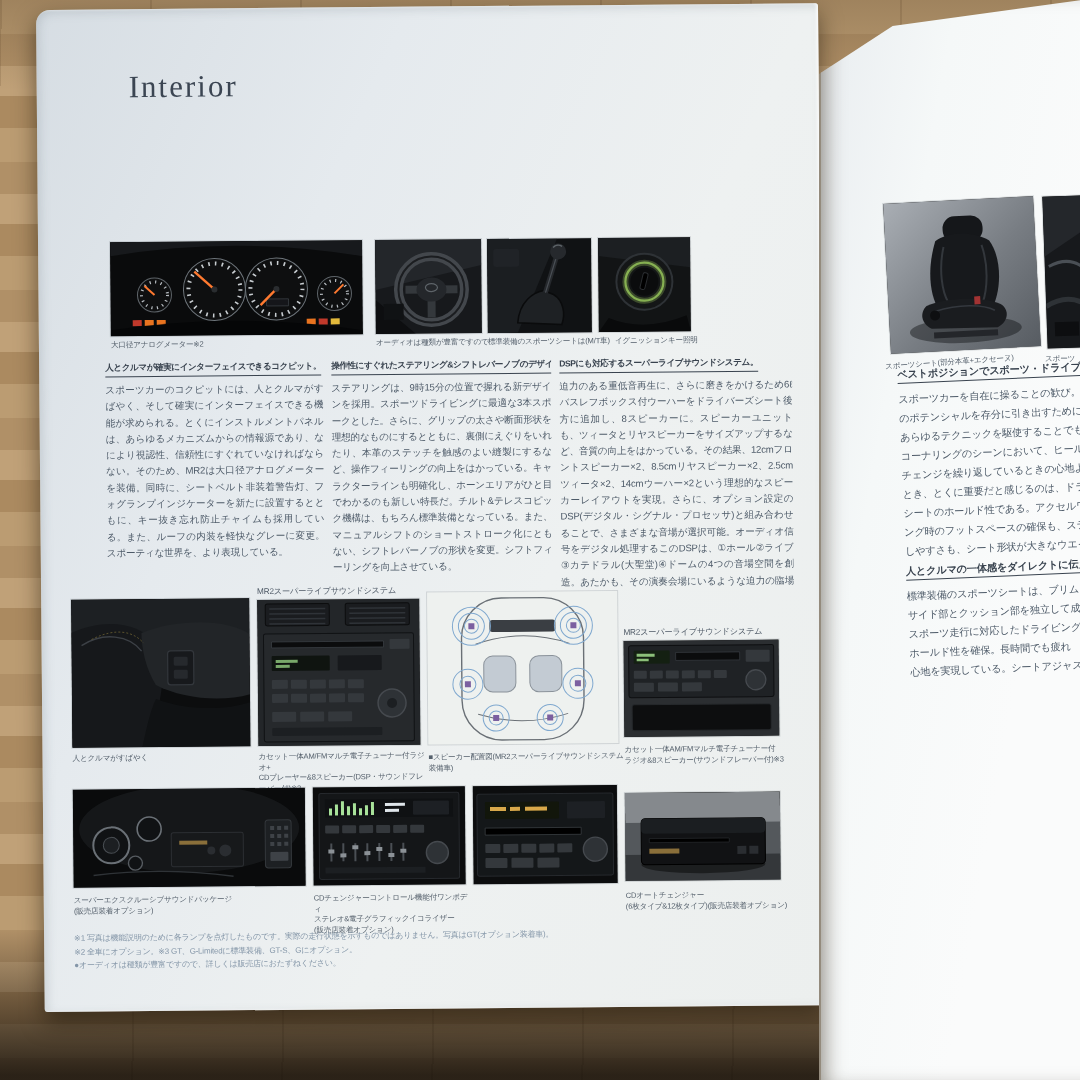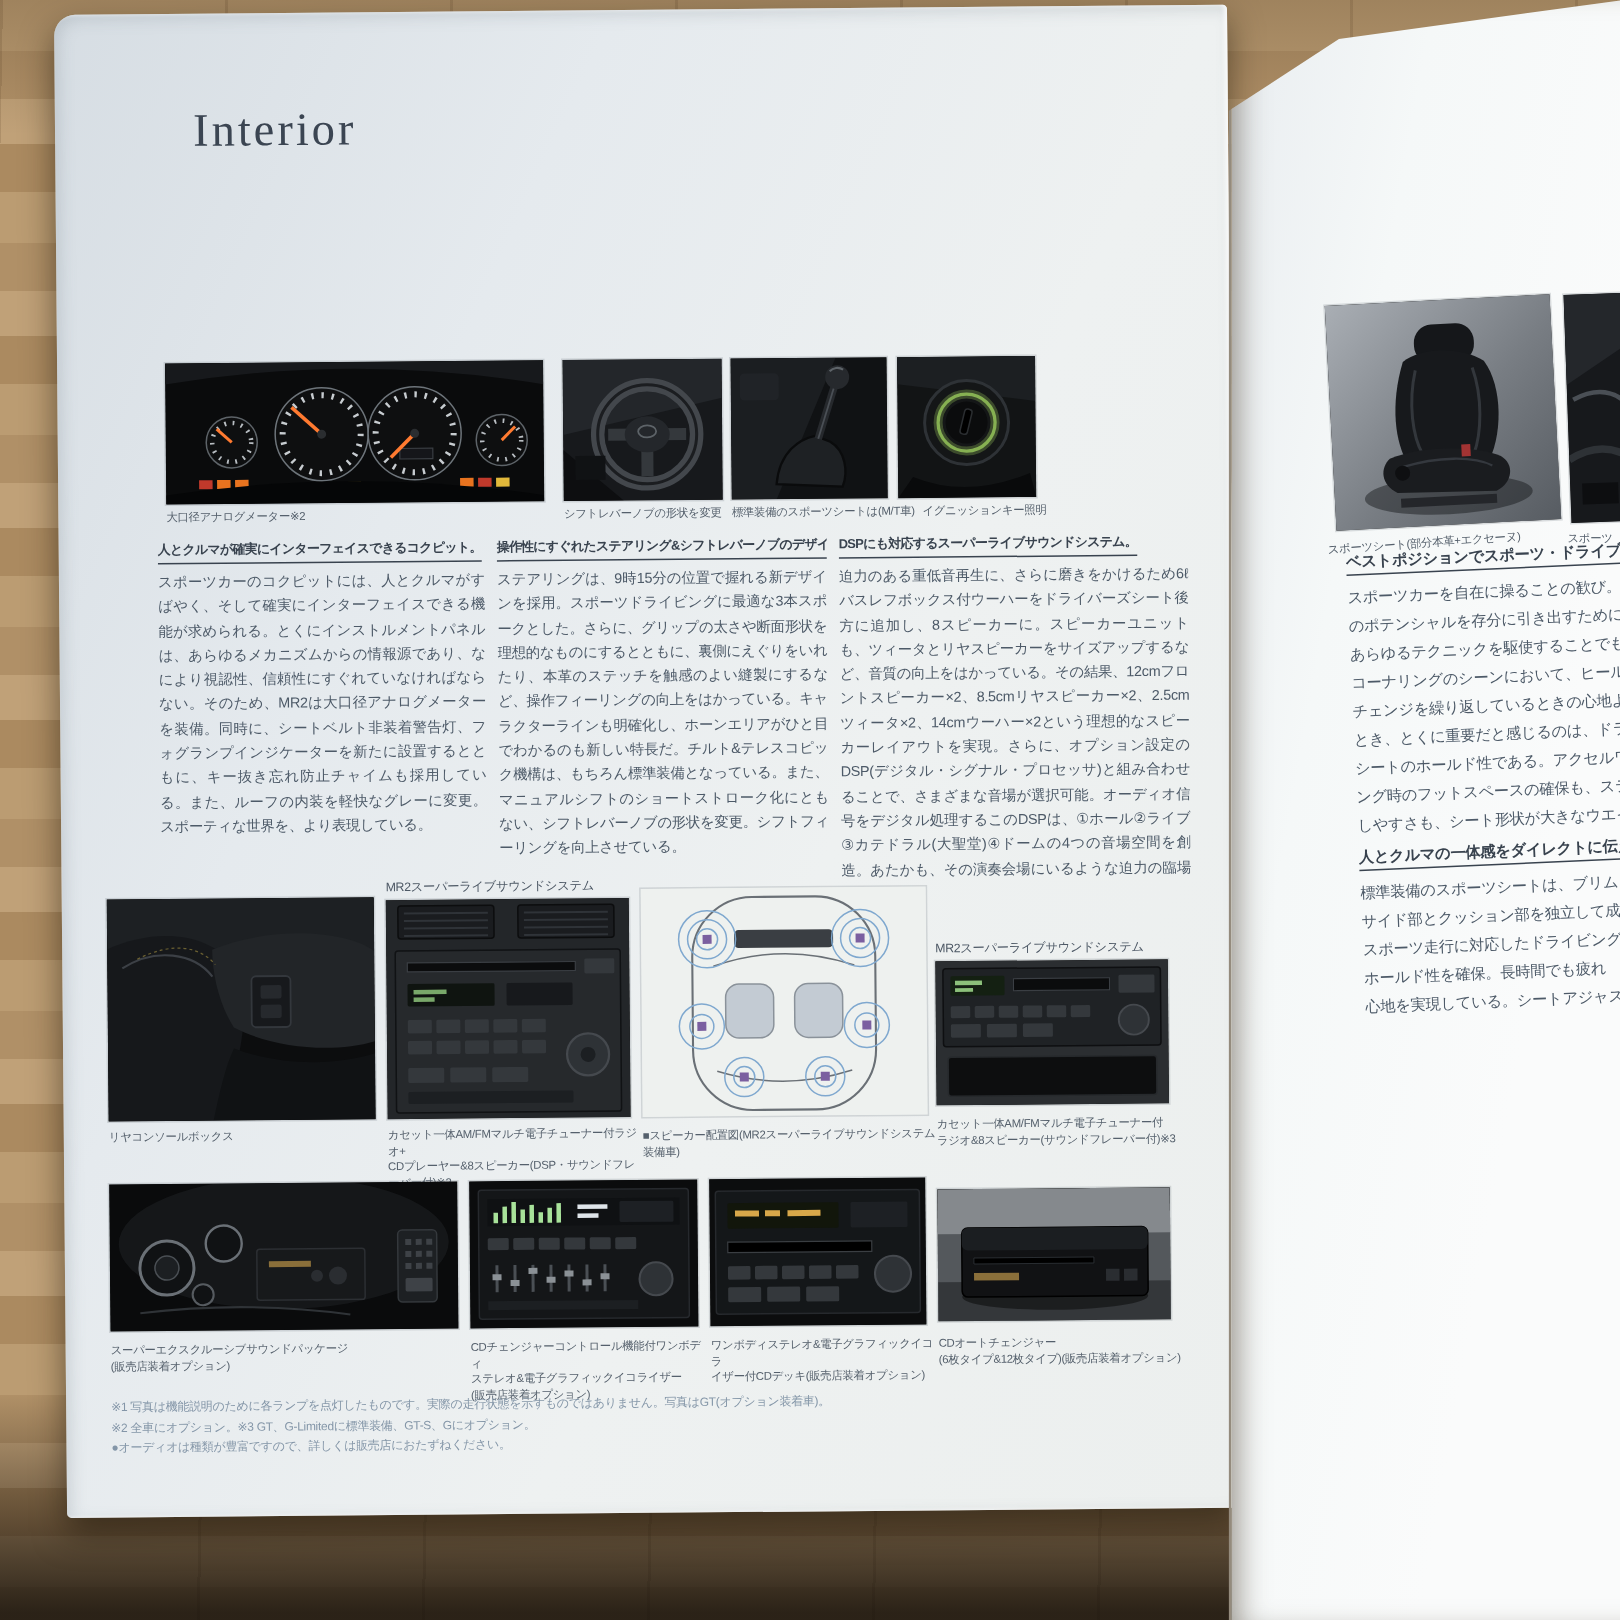--- a/index.html
+++ b/index.html
@@ -115,21 +115,21 @@
       <polygon points="0,0 92,0 92,30 0,18" fill="#1c1f22"></polygon>
       <circle cx="46" cy="44" r="28" fill="#141617" stroke="#2e3236" stroke-width="2"></circle>
       <circle cx="46" cy="44" r="19" fill="none" stroke="rgba(134,176,82,.35)" stroke-width="6"></circle>
       <circle cx="46" cy="44" r="19" fill="none" stroke="#86b052" stroke-width="2.2"></circle>
       <circle cx="46" cy="44" r="14" fill="#0b0c0d"></circle>
       <rect x="43" y="35" width="5" height="17" rx="2" fill="#000" stroke="#2a2d30" stroke-width="1" transform="rotate(14 46 44)"></rect>
       <path d="M10,80 Q46,95 88,78 L92,94 L0,94 Z" fill="#090a0b"></path>
     </svg>
   </div>
   <div class="cap" style="left:72px;top:331px;">大口径アナログメーター※2</div>
-  <div class="cap" style="left:337px;top:331px;">シフトレバーノブの形状を変更</div>
+  <div class="cap" style="left:337px;top:331px;">オーディオは種類が豊富ですので</div>
   <div class="cap" style="left:449px;top:331px;">標準装備のスポーツシートは(M/T車)</div>
   <div class="cap" style="left:528px;top:331px;margin-left:48px;">イグニッションキー照明</div>
 
   <div class="col" style="left:66px;width:218px;">
     <span class="h">人とクルマが確実にインターフェイスできるコクピット。</span>
     <span class="b">スポーツカーのコクピットには、人とクルマがすばやく、そして確実にインターフェイスできる機能が求められる。とくにインストルメントパネルは、あらゆるメカニズムからの情報源であり、なにより視認性、信頼性にすぐれていなければならない。そのため、MR2は大口径アナログメーターを装備。同時に、シートベルト非装着警告灯、フォグランプインジケーターを新たに設置するとともに、キー抜き忘れ防止チャイムも採用している。また、ルーフの内装を軽快なグレーに変更。スポーティな世界を、より表現している。</span>
   </div>
   <div class="col" style="left:292px;width:220px;">
     <span class="h">操作性にすぐれたステアリング&amp;シフトレバーノブのデザイン。</span>
     <span class="b">ステアリングは、9時15分の位置で握れる新デザインを採用。スポーツドライビングに最適な3本スポークとした。さらに、グリップの太さや断面形状を理想的なものにするとともに、裏側にえぐりをいれたり、本革のステッチを触感のよい縫製にするなど、操作フィーリングの向上をはかっている。キャラクターラインも明確化し、ホーンエリアがひと目でわかるのも新しい特長だ。チルト&amp;テレスコピック機構は、もちろん標準装備となっている。また、マニュアルシフトのショートストローク化にともない、シフトレバーノブの形状を変更。シフトフィーリングを向上させている。</span>
@@ -147,21 +147,21 @@
       <path d="M8,44 C30,30 58,34 72,50" fill="none" stroke="#3c4artifact046" stroke-width="0"></path>
       <path d="M10,46 C32,32 58,36 70,52" fill="none" stroke="#3c4046" stroke-width="1.4"></path>
       <path d="M70,34 C110,18 160,22 178,36 L178,96 C150,104 110,100 84,86 C74,70 70,50 70,34 Z" fill="#222528"></path>
       <rect x="96" y="52" width="26" height="34" rx="3" fill="#17191c" stroke="#33373c" stroke-width="1.2"></rect>
       <rect x="102" y="58" width="14" height="9" rx="1.5" fill="#26292d"></rect>
       <rect x="102" y="71" width="14" height="9" rx="1.5" fill="#26292d"></rect>
       <path d="M84,100 C116,112 152,112 178,104 L178,148 L70,148 C74,130 78,112 84,100 Z" fill="#101214"></path>
       <path d="M20,40 C44,28 62,32 72,44" fill="none" stroke="#6b6032" stroke-width="0.8" stroke-dasharray="2 2"></path>
     </svg>
   </div>
-  <div class="cap" style="left:30px;top:744px;">リヤコンソールボックス</div>
+  <div class="cap" style="left:30px;top:744px;">人とクルマがすばやく</div>
 
   <div class="lbl" style="left:216px;top:578px;">MR2スーパーライブサウンドシステム</div>
   <div class="photo" style="left:216px;top:592px;width:162px;height:146px;">
     <svg width="162" height="146" viewBox="0 0 162 146">
       <rect width="162" height="146" fill="#232629"></rect>
       <rect x="8" y="4" width="64" height="22" rx="2" fill="#1a1c1f" stroke="#0c0d0e"></rect>
       <rect x="88" y="4" width="64" height="22" rx="2" fill="#1a1c1f" stroke="#0c0d0e"></rect>
       <g stroke="#2f3338" stroke-width="1.4">
         <line x1="12" y1="9" x2="68" y2="9"></line>
           <line x1="12" y1="14" x2="68" y2="14"></line>
@@ -384,22 +384,20 @@
           <rect x="112" y="54" width="9" height="8"></rect>
           <rect x="124" y="54" width="9" height="8"></rect>
         </g>
     </svg>
   </div>
   <div class="cap" style="left:30px;top:886px;width:230px;">スーパーエクスクルーシブサウンドパッケージ
 (販売店装着オプション)</div>
   <div class="cap" style="left:270px;top:886px;width:160px;">CDチェンジャーコントロール機能付ワンボディ
 ステレオ&amp;電子グラフィックイコライザー
 (販売店装着オプション)</div>
-  <div class="cap" style="left:430px;top:886px;width:155px;">ワンボディステレオ&amp;電子グラフィックイコラ
-イザー付CDデッキ(販売店装着オプション)</div>
   <div class="cap" style="left:582px;top:886px;width:175px;">CDオートチェンジャー
 (6枚タイプ&amp;12枚タイプ)(販売店装着オプション)</div>
 
   <div class="fnote" style="left:30px;top:922px;width:710px;">※1 写真は機能説明のために各ランプを点灯したものです。実際の走行状態を示すものではありません。写真はGT(オプション装着車)。
 ※2 全車にオプション。※3 GT、G-Limitedに標準装備、GT-S、Gにオプション。
 ●オーディオは種類が豊富ですので、詳しくは販売店におたずねください。</div>
 </div>
 
 <div class="page-right">
 

